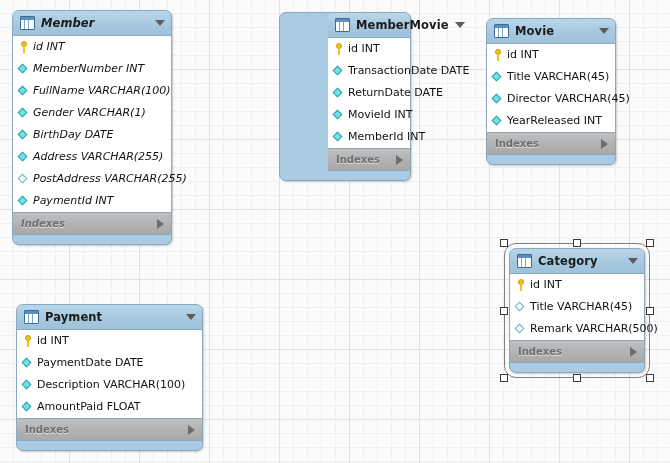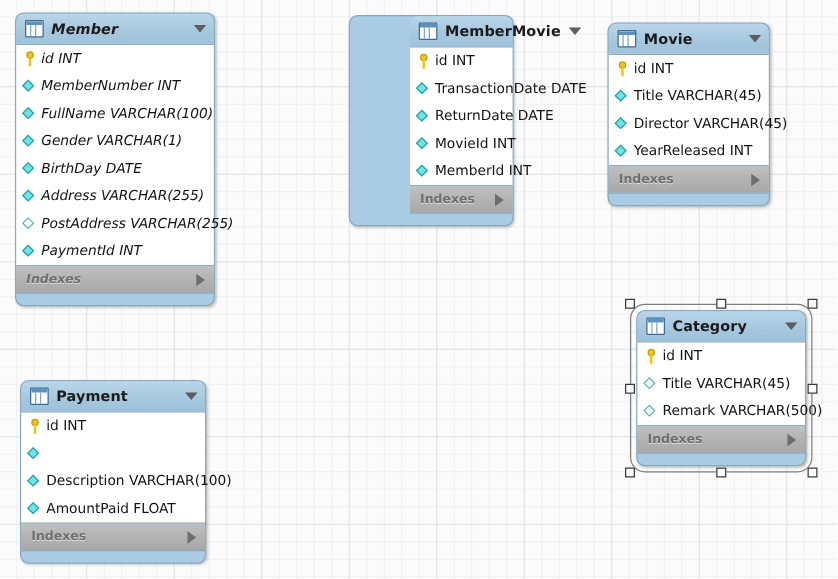--- a/index.html
+++ b/index.html
@@ -315,33 +315,34 @@
         <div class="tf-col">
           <span class="col-mark mark-diamond"></span>
           <span class="col-text">YearReleased INT</span>
         </div>
       </div>
       <div class="tf-indexes">
         <span class="idx-label">Indexes</span>
         <span class="idx-caret"></span>
       </div>
     </div>
-    <div class="table-fig" style="left: 16px; top: 304px; width: 149px;">
+    <div class="table-fig" style="left: 16px; top: 304px; width: 187px;">
       <div class="tf-title">
         <span class="tbl-icon"></span>
         <span class="tf-name">Payment</span>
         <span class="tf-caret"></span>
       </div>
       <div class="tf-cols">
         <div class="tf-col">
           <span class="col-mark mark-key"></span>
           <span class="col-text">id INT</span>
         </div>
         <div class="tf-col">
           <span class="col-mark mark-diamond"></span>
+          <span class="col-text">PaymentDate DATE</span>
         </div>
         <div class="tf-col">
           <span class="col-mark mark-diamond"></span>
           <span class="col-text">Description VARCHAR(100)</span>
         </div>
         <div class="tf-col">
           <span class="col-mark mark-diamond"></span>
           <span class="col-text">AmountPaid FLOAT</span>
         </div>
       </div>

